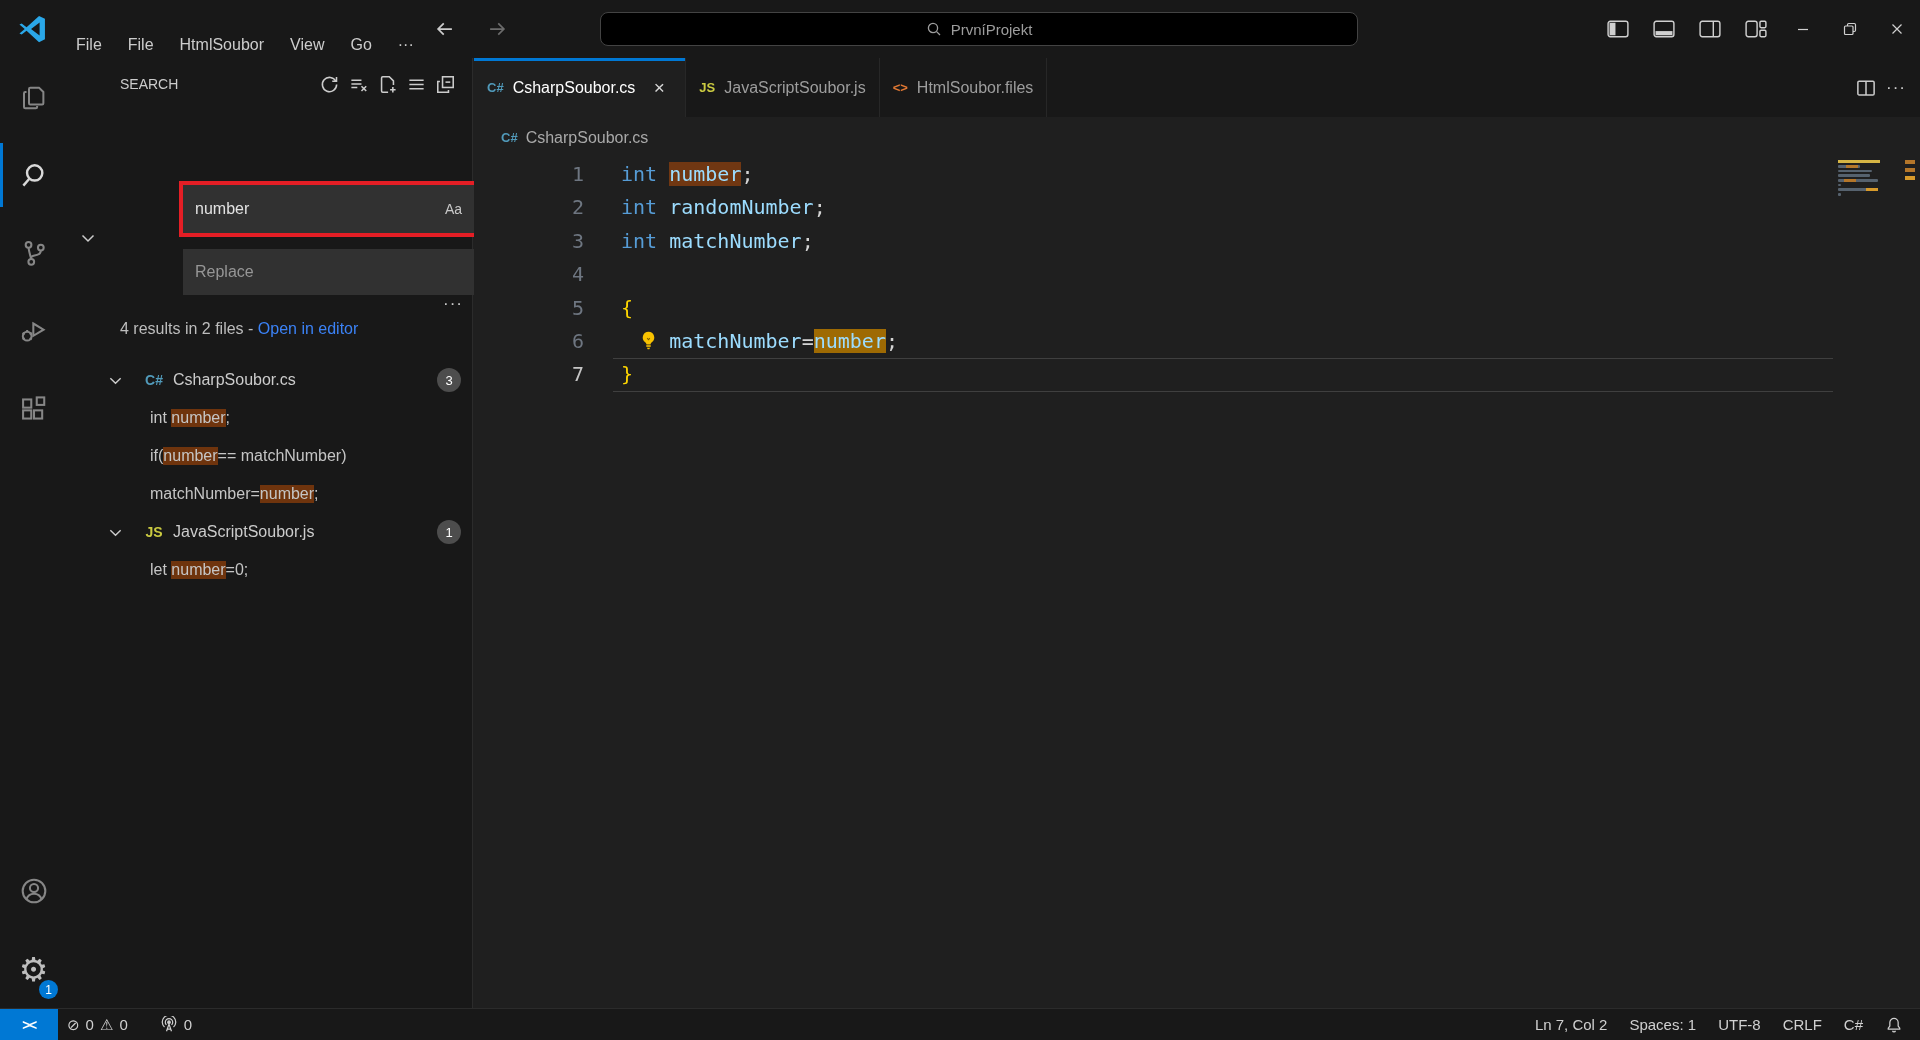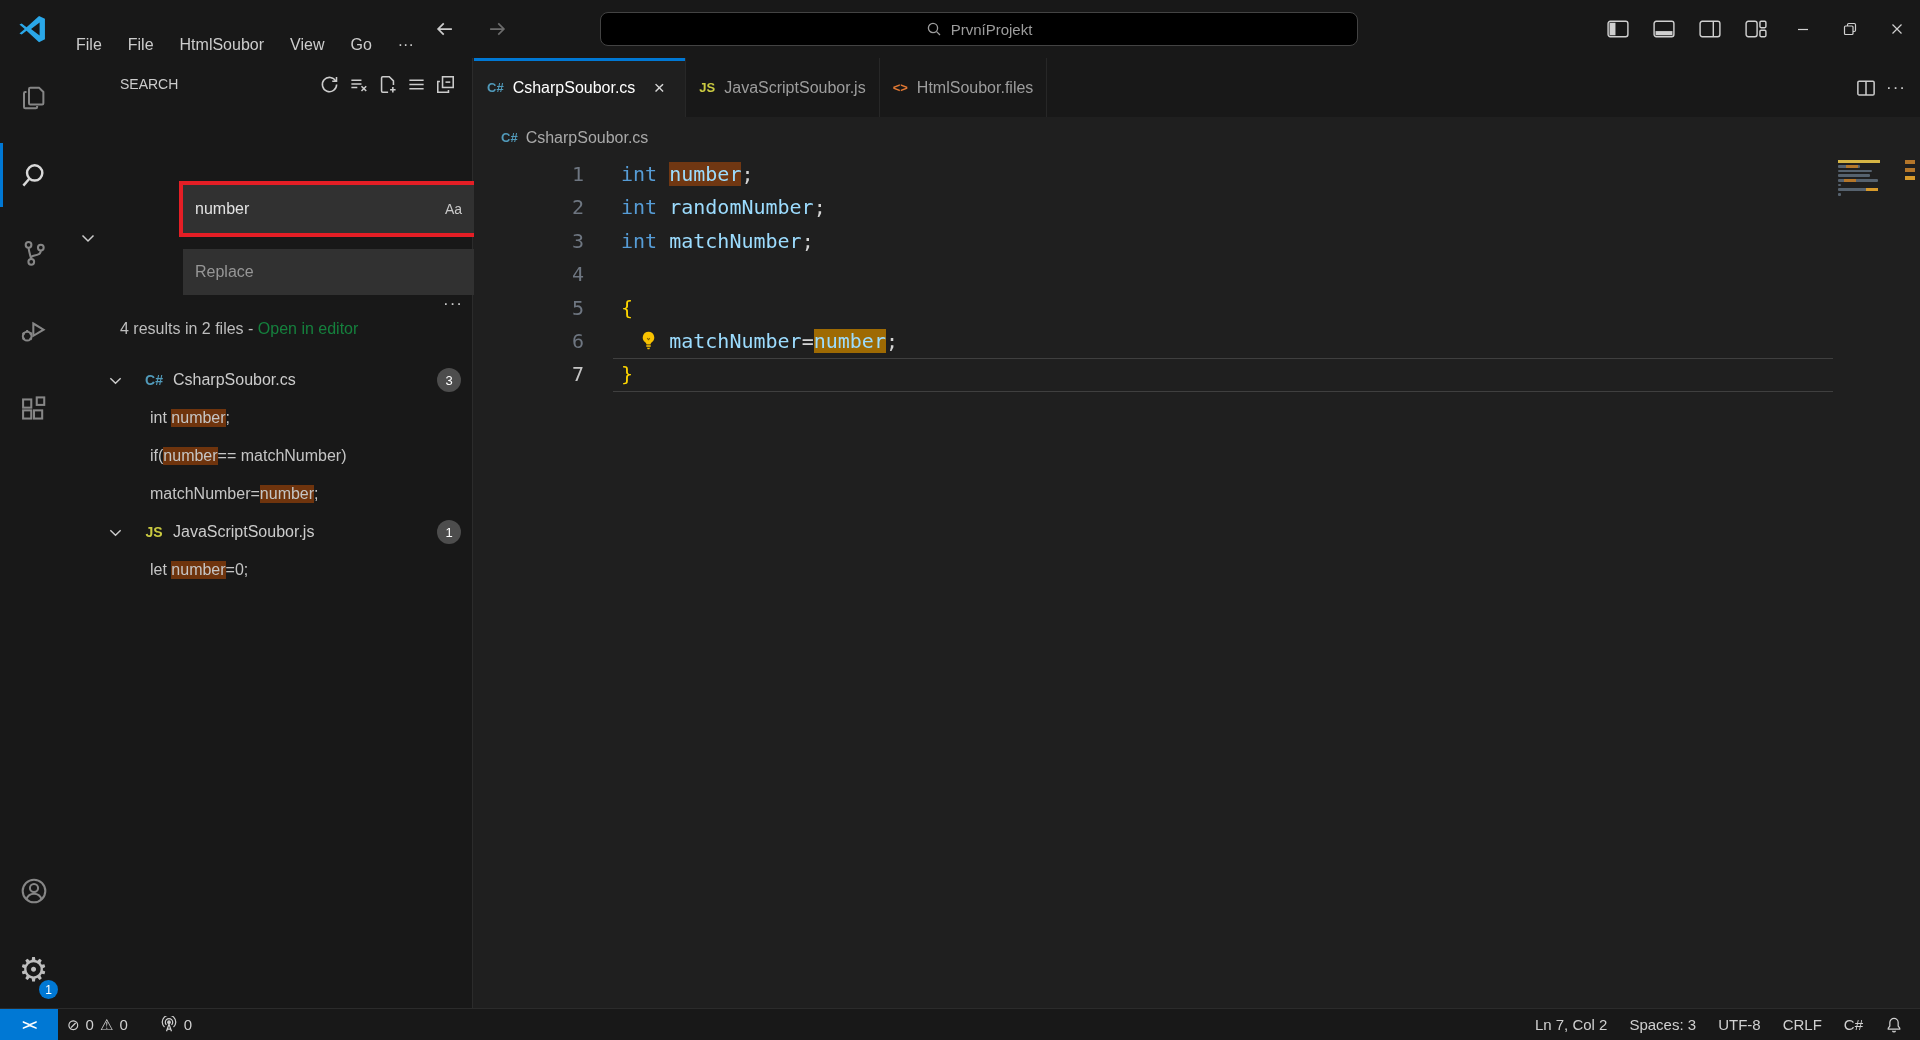--- a/index.html
+++ b/index.html
@@ -47,21 +47,21 @@
                     font:16px "Liberation Sans",sans-serif; padding:0 6px 0 12px; }
   .vs-input input::placeholder { color:#969696; }
   .opt-btn { min-width:29px; height:29px; margin-right:3px; display:flex; align-items:center; justify-content:center;
              color:#c8c8c8; font-size:14px; border-radius:4px; }
   .ww-underline { border-bottom:1px solid #c8c8c8; line-height:1.05; }
   .replace-row { position:absolute; left:116px; top:191px; display:flex; align-items:center; }
   .replace-input-wrap { width:320px; height:46px; }
   .replace-all-btn { width:32px; height:32px; margin-left:7px; display:flex; align-items:center; justify-content:center; color:#cccccc; }
   .more-actions { position:absolute; right:9px; top:236px; color:#cccccc; font-size:17px; letter-spacing:1px; }
   .results-summary { position:absolute; left:53px; top:262px; font-size:16px; color:#bdbdbd; }
-  .open-link { color:#15803d; cursor:pointer;margin-top:20px; }
+  .open-link { color:#3b82f6; cursor:pointer;margin-top:20px; }
   .tree { position:absolute; left:0; right:1px; top:303px; }
   .tree-row { height:38px; display:flex; align-items:center; font-size:16px; color:#cccccc; }
   .file-row { padding-left:41px; }
   .file-row .chev { width:20px; color:#cccccc; margin-right:15px; }
   .ficon { font-weight:700; font-size:13px; letter-spacing:0; }
   .file-row .ficon { width:22px; text-align:center; margin-right:8px; font-size:14px; }
   .file-row .fname { flex:1; }
   .badge { min-width:24px; height:24px; padding:0 7px; border-radius:12px; background:#4d4d4d; color:#ffffff;
            font-size:13px; display:flex; align-items:center; justify-content:center; margin-right:10px; }
   .match-row { padding-left:83px; color:#c5c5c5; white-space:pre; }
@@ -435,21 +435,21 @@
         <path d="M5.7 7.9a3.3 3.3 0 1 1 4.6 0M4 9.8a6 6 0 1 1 8 0"></path>
         <path d="M8 7.2 5.8 13.5M8 7.2l2.2 6.3M6.4 11.6h3.2"></path>
       </svg>
     <span>0</span>
   </div>
   <div class="sb-right">
     <div class="sb-item">
         <span>Ln 7, Col 2</span>
       </div>
     <div class="sb-item">
-        <span>Spaces: 3</span>
+        <span>Spaces: 1</span>
       </div>
     <div class="sb-item">
         <span>UTF-8</span>
       </div>
     <div class="sb-item">
         <span>CRLF</span>
       </div>
     <div class="sb-item">
         <span>C#</span>
       </div>

